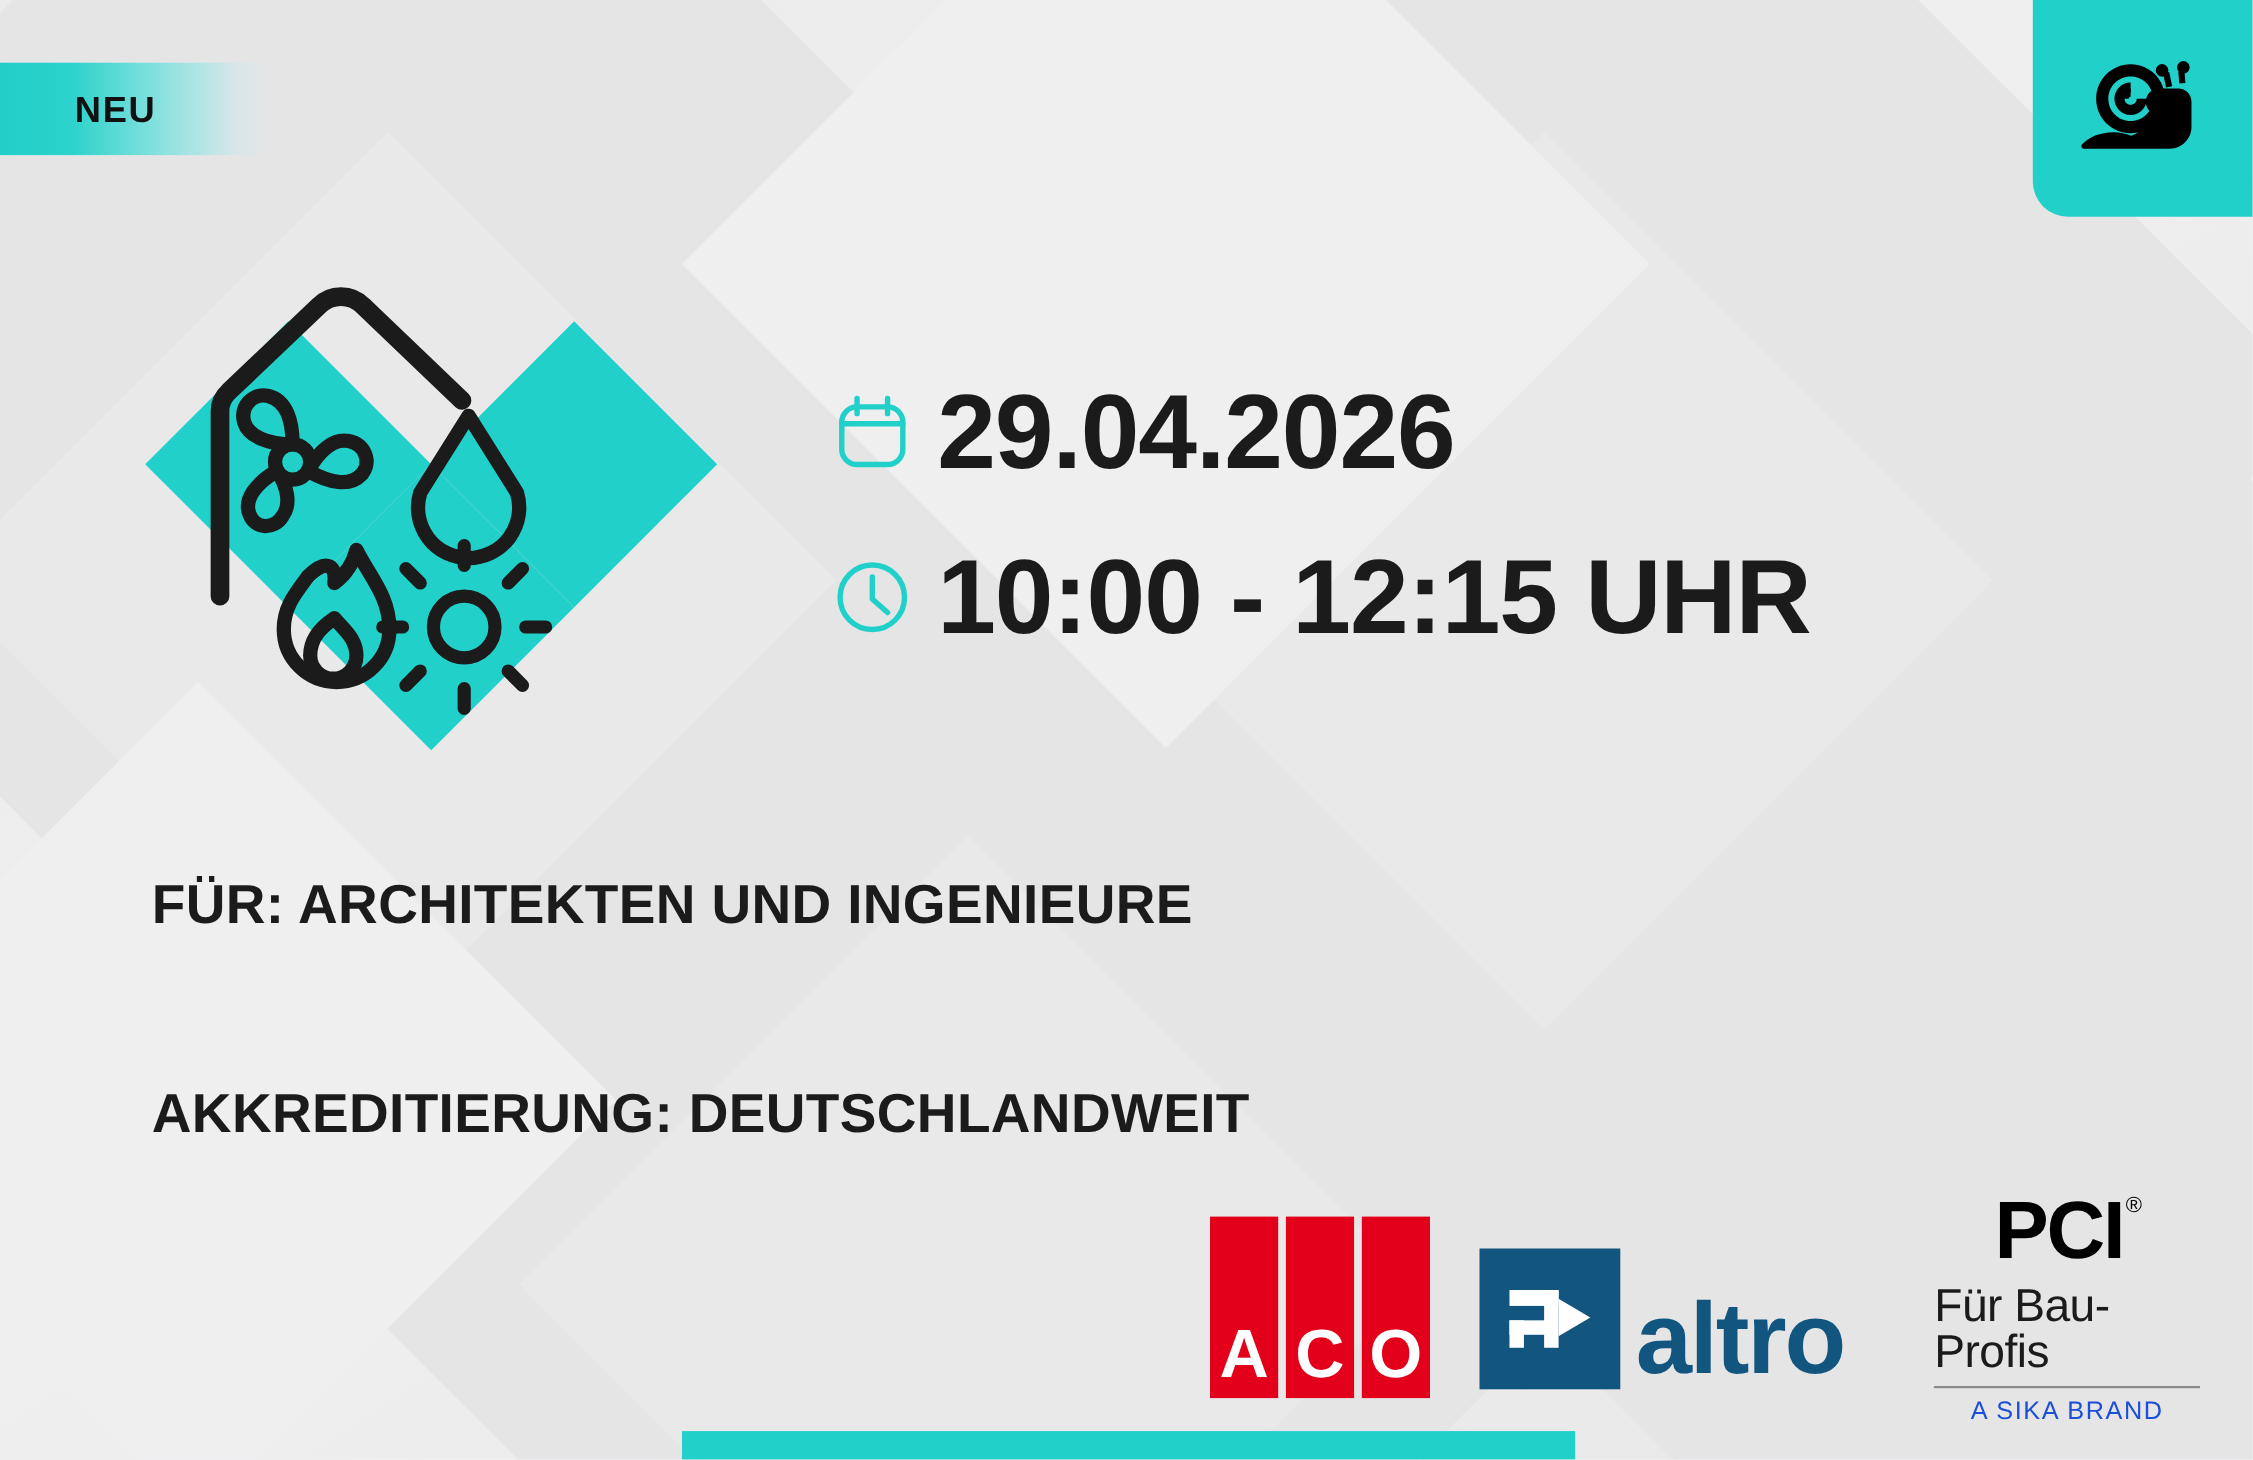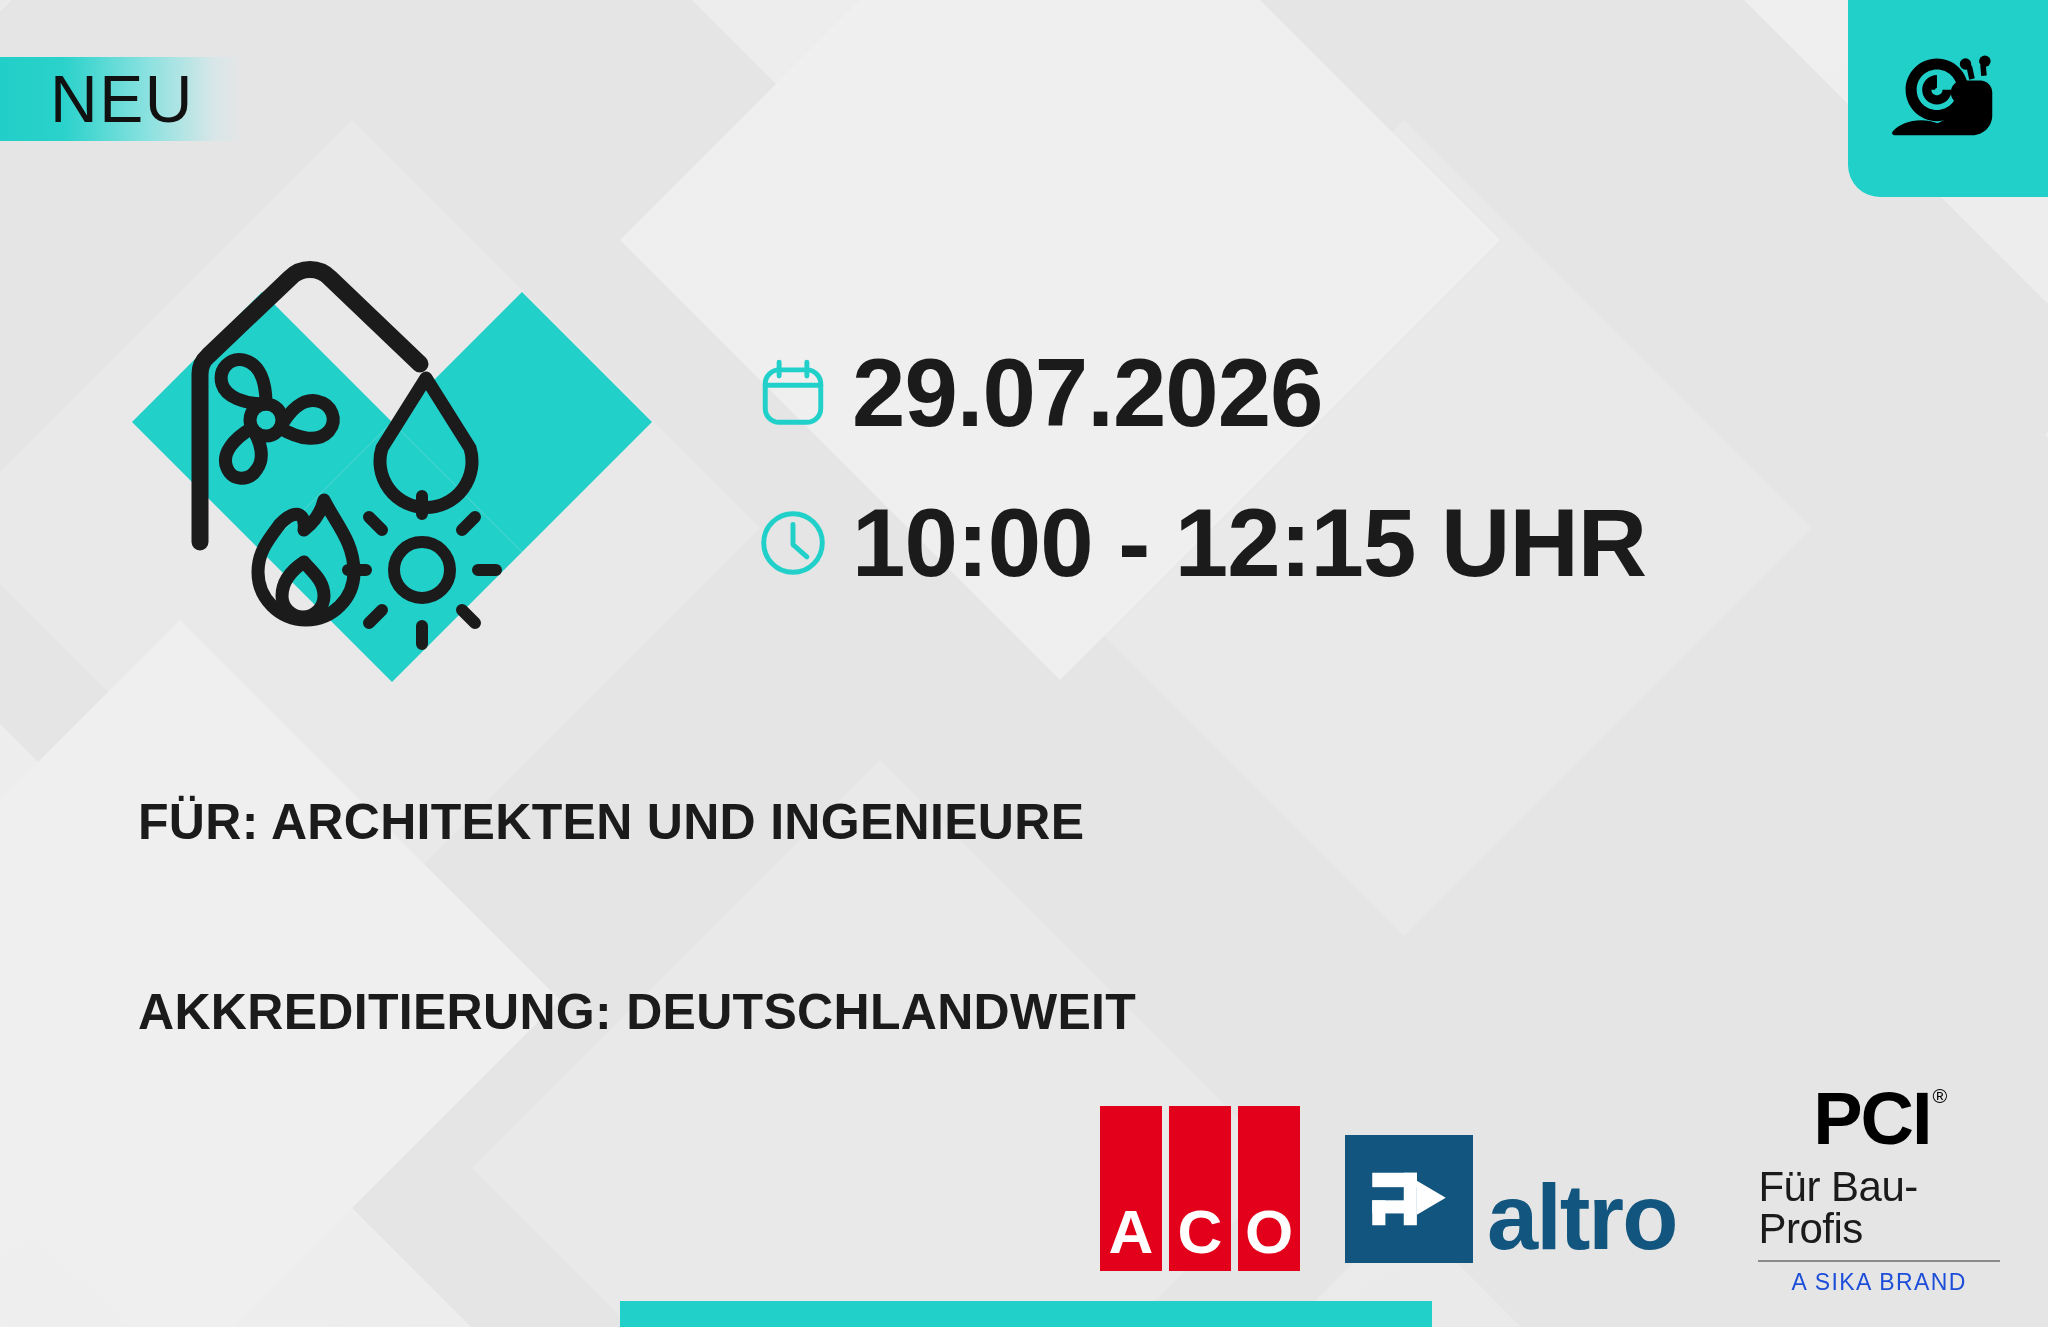--- a/index.html
+++ b/index.html
@@ -30,23 +30,23 @@
     position: absolute;
     left: 0;
     top: 57px;
     width: 243px;
     height: 84px;
     background: linear-gradient(90deg, #22cfc8 0%, #2ad2cb 26%, #8ee2e0 62%, #d8e6e8 88%, rgba(236,236,237,0) 100%);
     display: flex;
     align-items: center;
   }
   #neu-badge .label {
-    margin-left: 50px;
-    font-size: 66px;
-    font-weight: normal;
+    margin-left: 68px;
+    font-size: 33px;
+    font-weight: bold;
     letter-spacing: 1.5px;
     color: #111111;
     line-height: 1;
   }
 
   
   #snail-tile {
     position: absolute;
     right: 0;
     top: 0;
@@ -328,21 +328,21 @@
     <div class="meta-row">
       <span class="ic">
         <svg viewBox="0 0 48 48" xmlns="http://www.w3.org/2000/svg">
           <g fill="none" stroke="#22D0CA" stroke-width="3.2" stroke-linecap="round">
             <rect x="6" y="9" width="36" height="34" rx="9"></rect>
             <path d="M6 19h36"></path>
             <path d="M15 4v9M33 4v9"></path>
           </g>
         </svg>
       </span>
-      <span class="txt">29.07.2026</span>
+      <span class="txt">29.04.2026</span>
     </div>
 
     <div class="meta-row">
       <span class="ic">
         <svg viewBox="0 0 48 48" xmlns="http://www.w3.org/2000/svg">
           <g fill="none" stroke="#22D0CA" stroke-width="3.2" stroke-linecap="round" stroke-linejoin="round">
             <circle cx="24" cy="24" r="19"></circle>
             <path d="M24 12v13l9 8"></path>
           </g>
         </svg>

